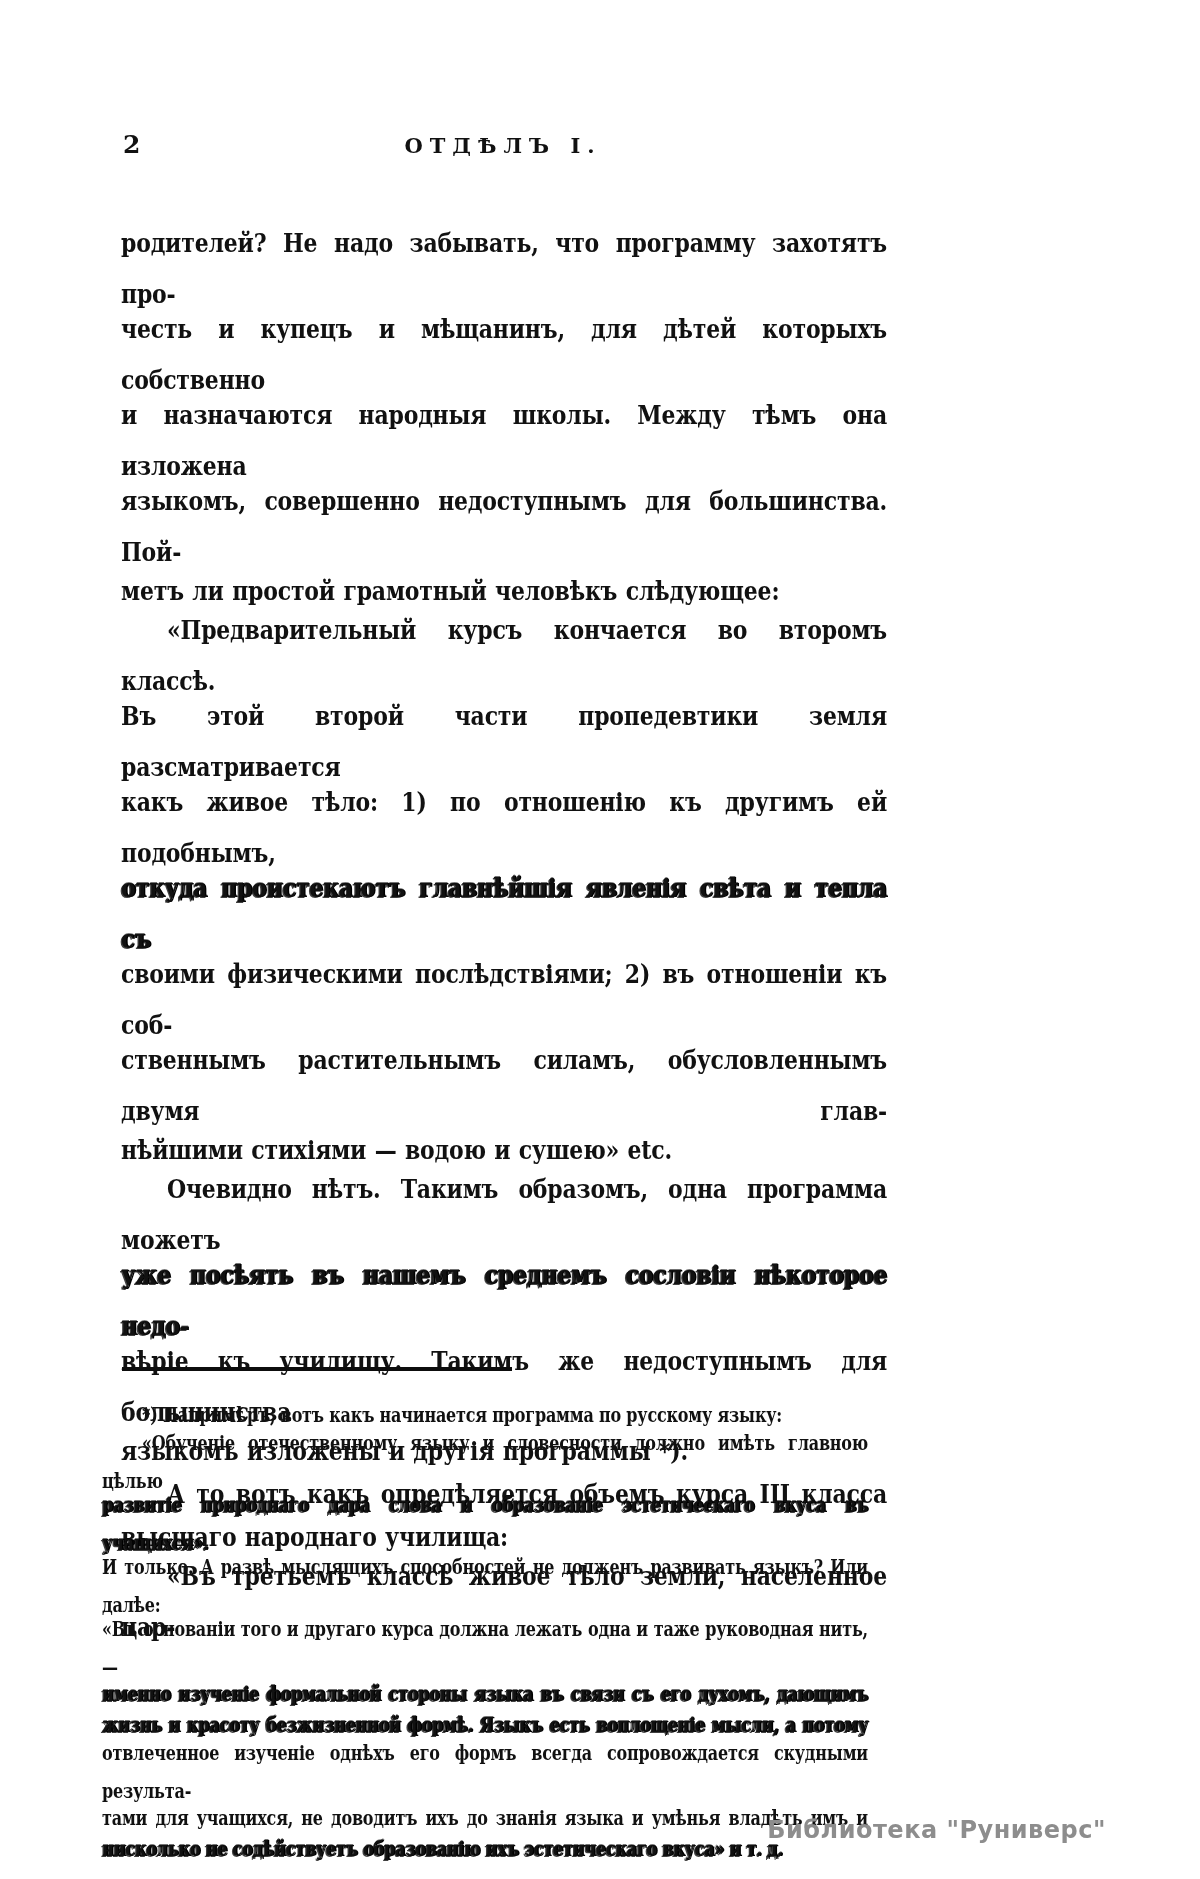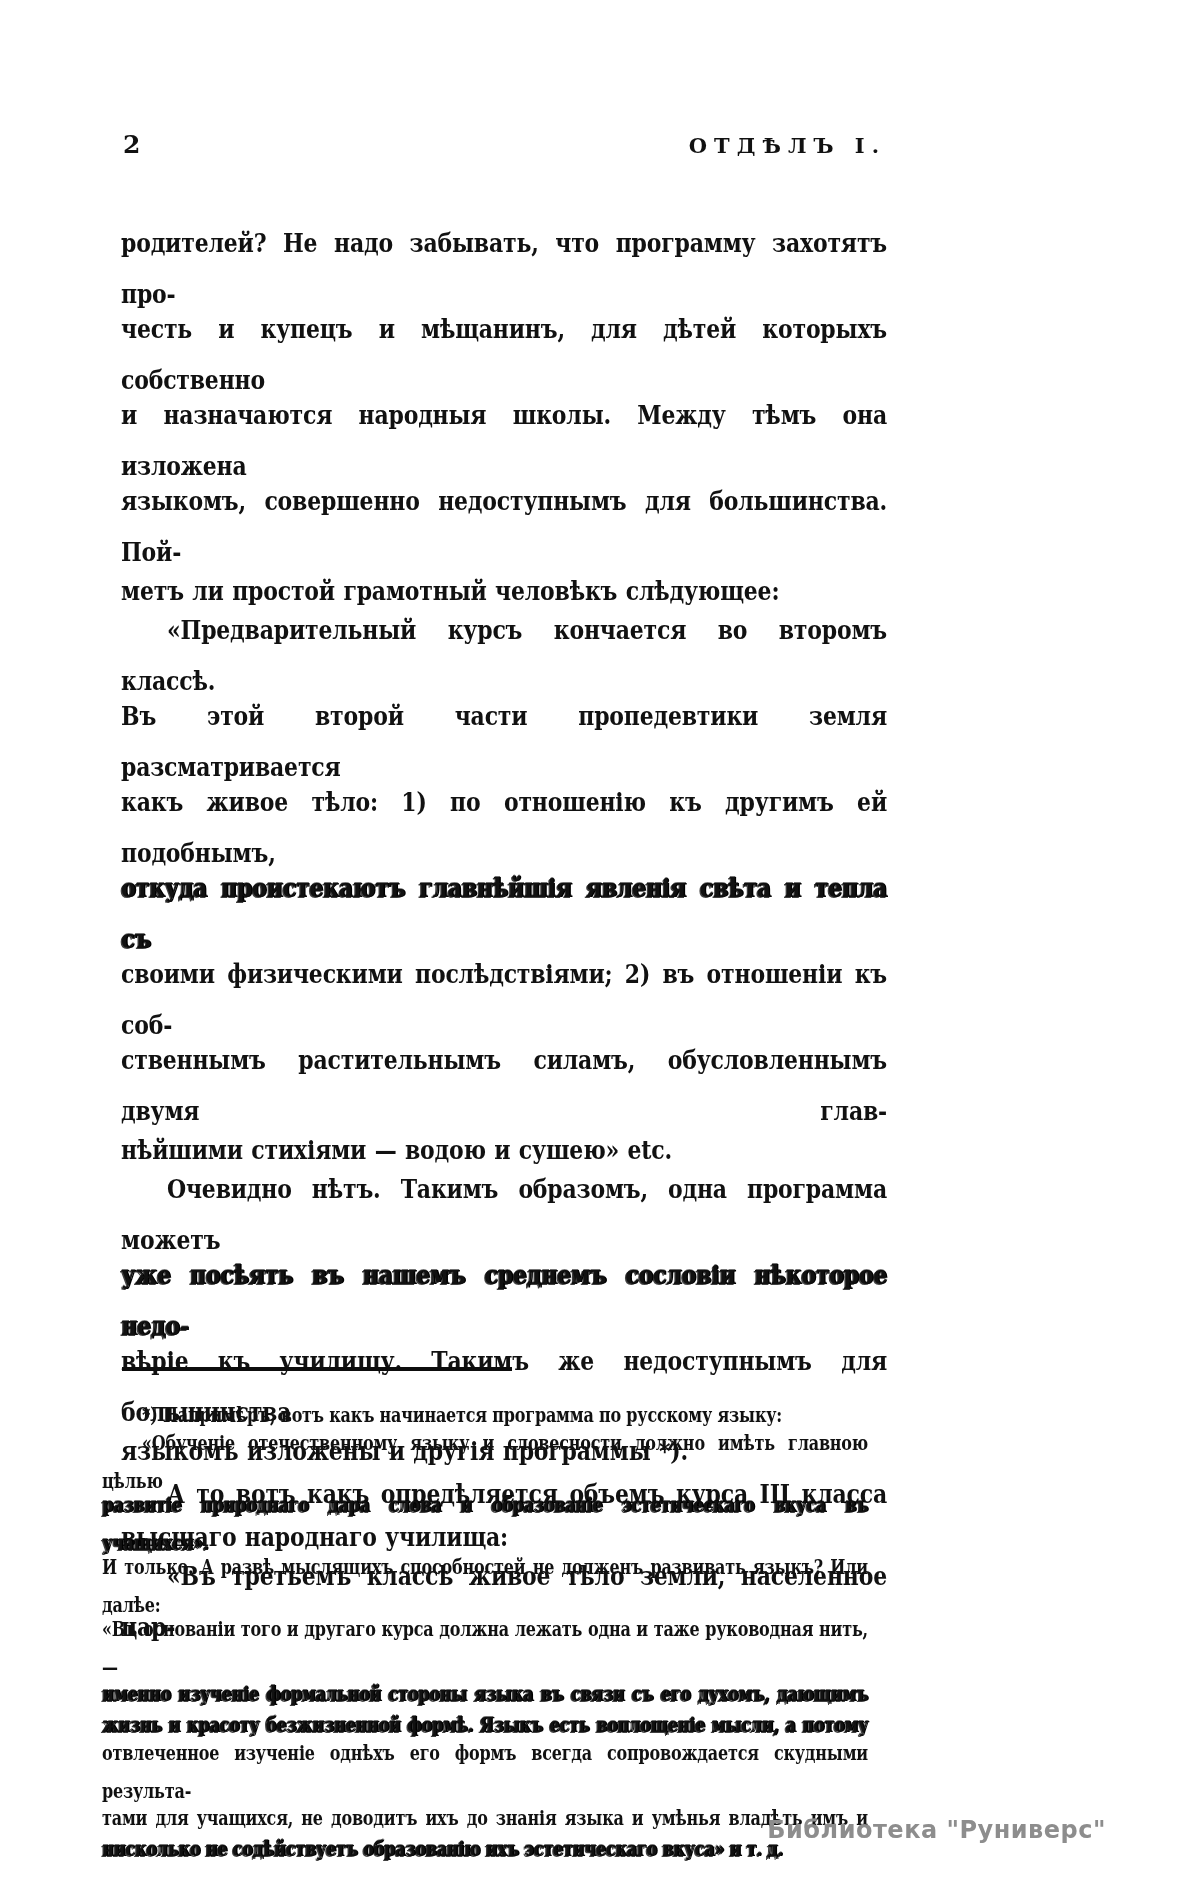--- a/index.html
+++ b/index.html
@@ -7,21 +7,21 @@
     position:relative; width:1200px; height:1879px;
     background:#ffffff; overflow:hidden;
     font-family:"DejaVu Serif", serif; color:#111;
   }
   .pagenum {
     position:absolute; left:123px; top:130px;
     font-size:25px; font-weight:700;
   }
   .header {
     position:absolute; left:120px; top:133px; width:766px;
-    text-align:right; font-size:21px; font-weight:700; letter-spacing:7px;
+    text-align:center; font-size:21px; font-weight:700; letter-spacing:7px;
   }
   .main { position:absolute; left:121px; top:226px; width:766px; }
   .main .line {
     font-size:22px; line-height:43px; font-weight:700;
     letter-spacing:-0.2px; word-spacing:1px;
     text-align:justify; text-align-last:justify;
     transform:scaleY(1.18); transform-origin:0 50%;
     white-space:normal;
   }
   .footnote { position:absolute; left:102px; top:1400px; width:766px; }

